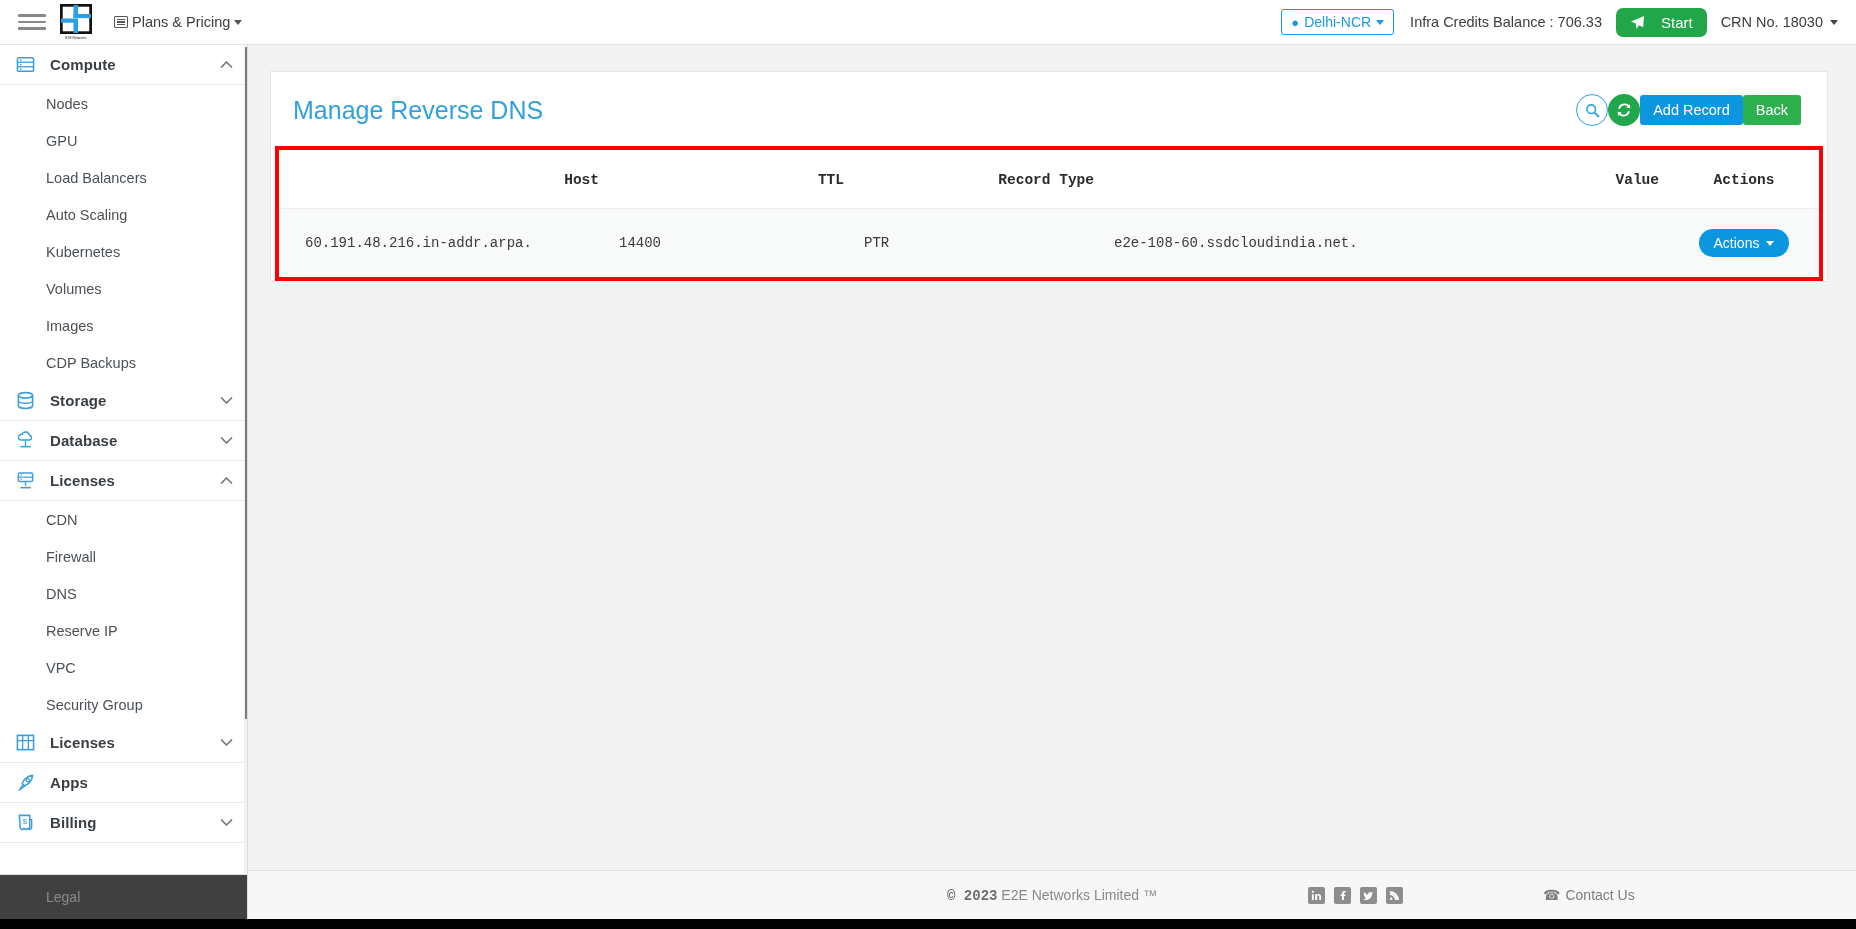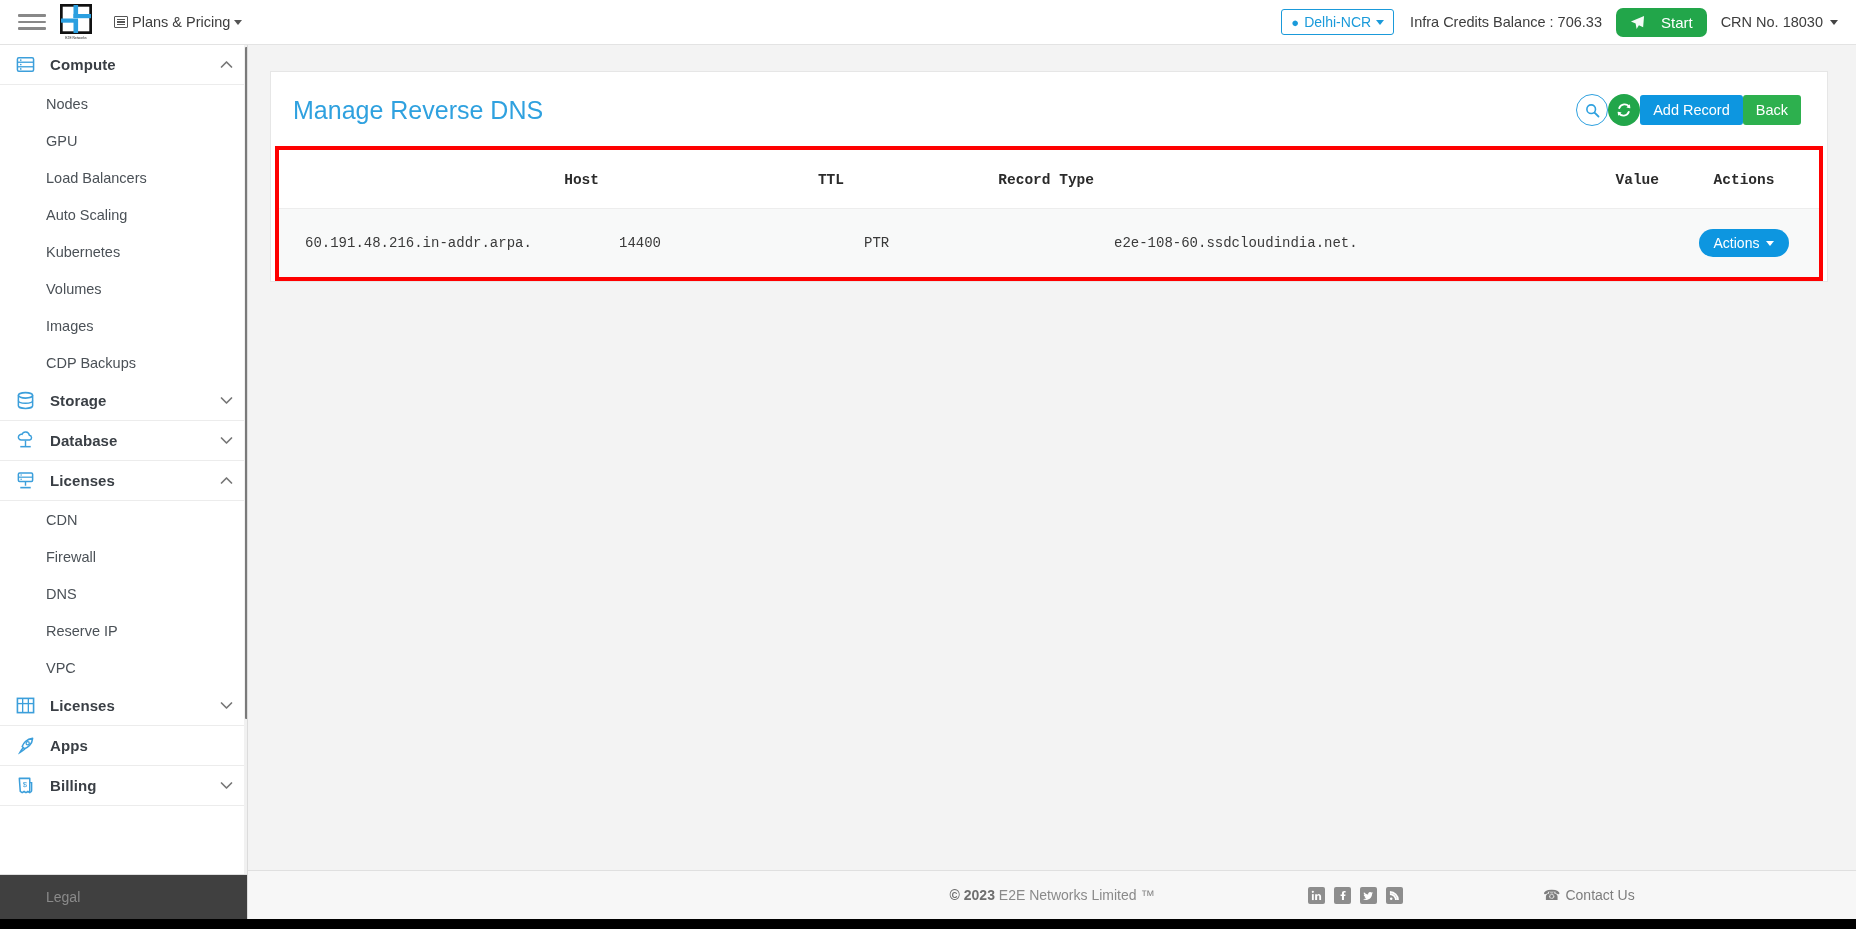--- a/index.html
+++ b/index.html
@@ -194,21 +194,21 @@
   
   .footer {
     height: 49px; min-height: 49px;
     background: #f7f7f7; border-top: 1px solid #e0e0e0;
     display: flex; align-items: center; position: relative;
   }
   .copyright {
     position: absolute; left: 50%; transform: translateX(-50%);
     font-size: 14px; color: #8a8a8a; white-space: nowrap;
   }
-  .copyright b { color: #6e6e6e; font-weight: bold; }
+  .copyright b { color: #6e6e6e; font-weight: bold; font-family: Liberation Mono, monospace; }
   .socials { position: absolute; left: 1060px; display: flex; gap: 9px; }
   .soc {
     width: 17px; height: 17px; border-radius: 2px; background: #8d8d8d;
     color: #fff; font-size: 10px; display: flex; align-items: center;
     justify-content: center; cursor: pointer; font-weight: bold;
   }
   .contact {
     position: absolute; left: 1295px;
     display: flex; align-items: center; gap: 5px;
     font-size: 14px; color: #7d7d7d; cursor: pointer;
@@ -372,20 +372,23 @@
             <span>Firewall</span>
           </div>
           <div class="nav-item">
             <span>DNS</span>
           </div>
           <div class="nav-item">
             <span>Reserve IP</span>
           </div>
           <div class="nav-item">
             <span>VPC</span>
+          </div>
+          <div class="nav-item">
+            <span>Security Group</span>
           </div>
           <div class="nav-group">
             <span class="ico">
               <svg width="19" height="19" viewBox="0 0 20 20">
                 <rect x="1.5" y="2.5" width="17" height="15" fill="none" stroke="#3c9fdb" stroke-width="1.7"></rect>
                 <line x1="7" y1="2.5" x2="7" y2="17.5" stroke="#3c9fdb" stroke-width="1.4"></line>
                 <line x1="13" y1="2.5" x2="13" y2="17.5" stroke="#3c9fdb" stroke-width="1.4"></line>
                 <line x1="1.5" y1="8" x2="18.5" y2="8" stroke="#3c9fdb" stroke-width="1.4"></line>
               </svg>
             </span>

